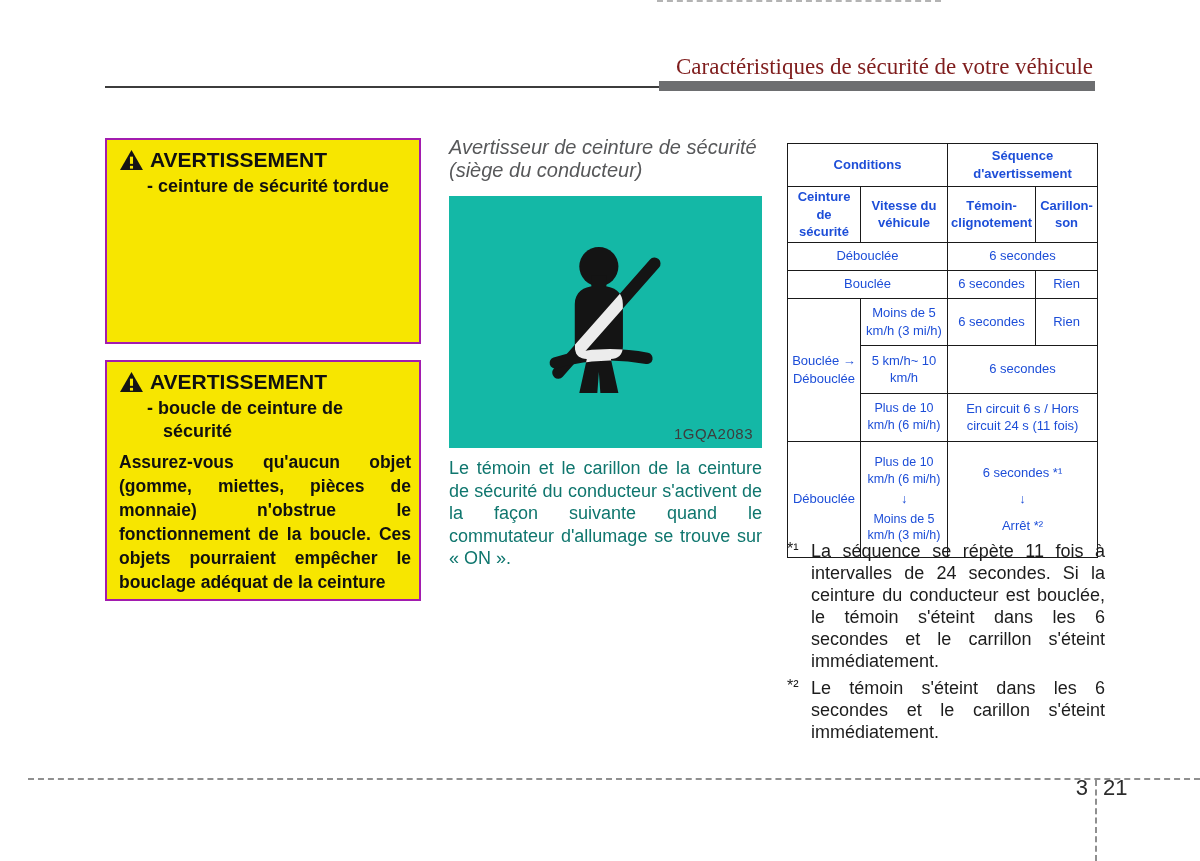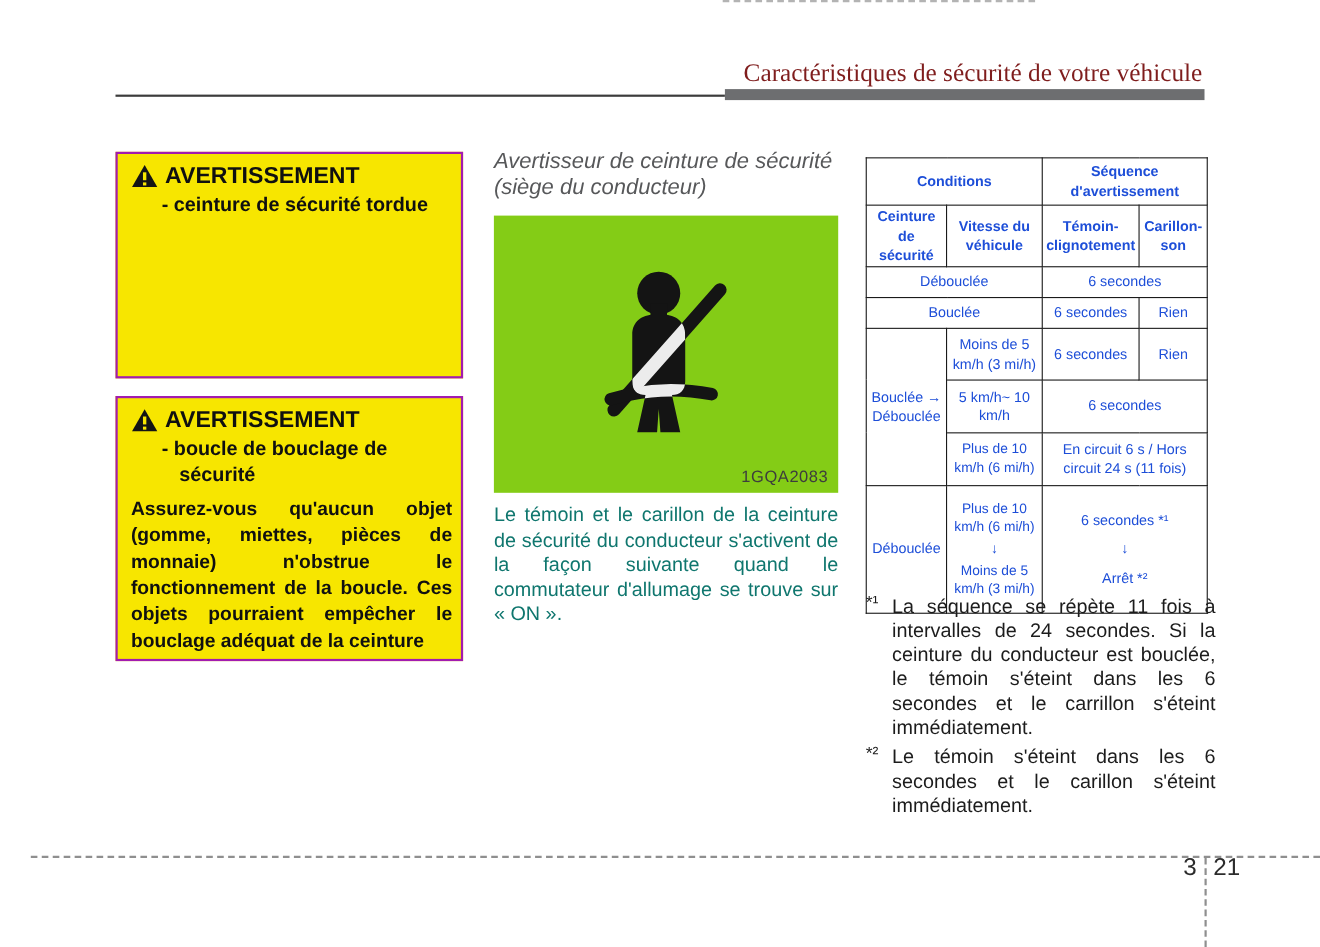--- a/index.html
+++ b/index.html
@@ -26,21 +26,21 @@
   .warn2{top:360px;height:241px;}
   .warn-head{display:flex;align-items:center;gap:6px;}
   .tri{width:25px;height:22px;flex:0 0 auto;}
   .warn-title{font-size:21px;font-weight:bold;line-height:24px;}
   .warn-sub{font-weight:bold;font-size:18px;line-height:23px;margin:3px 0 0 44px;text-indent:-16px;}
   .warn-body{font-weight:bold;font-size:17.5px;line-height:24px;text-align:justify;margin:7px 0 0 0;}
 
   
   .art-title{position:absolute;left:449px;top:136px;width:312px;margin:0;font-size:20px;
              line-height:23px;font-weight:normal;font-style:italic;color:#57585a;}
-  .fig{position:absolute;left:449px;top:196px;width:313px;height:252px;background:#84cc16;margin:0;}
+  .fig{position:absolute;left:449px;top:196px;width:313px;height:252px;background:#14b8a6;margin:0;}
   .belt{position:absolute;left:50%;top:45px;margin-left:-66px;}
   .fig-code{position:absolute;right:9px;bottom:6px;font-size:15px;color:#3d3d3d;letter-spacing:.5px;}
   .art-body{position:absolute;left:449px;top:457px;width:313px;margin:0;font-size:18px;
             line-height:22.5px;text-align:justify;color:#0f766e;}
 
   
   .seq-table{position:absolute;left:787px;top:143px;width:310px;border-collapse:collapse;
              table-layout:fixed;font-size:13px;color:#1d4ed8;}
   .seq-table td{border:1.5px solid #1a1a1a;text-align:center;vertical-align:middle;
                 padding:1px 2px;line-height:1.35;}
@@ -82,21 +82,21 @@
 
   <section class="warn warn2">
     <div class="warn-head">
       <svg class="tri" viewBox="0 0 26 23">
         <path d="M13,1 L25,22 L1,22 Z" fill="#141414"></path>
         <rect x="11.4" y="8" width="3.2" height="7.5" fill="#f7e600"></rect>
         <rect x="11.4" y="17.6" width="3.2" height="2.9" fill="#f7e600"></rect>
       </svg>
       <span class="warn-title">AVERTISSEMENT</span>
     </div>
-    <div class="warn-sub">- boucle de bouclage de sécurité</div>
+    <div class="warn-sub">- boucle de ceinture de sécurité</div>
     <p class="warn-body">Assurez-vous qu'aucun objet (gomme, miettes, pièces de monnaie) n'obstrue le fonctionnement de la boucle. Ces objets pourraient empêcher le bouclage adéquat de la ceinture</p>
   </section>
 
   <h2 class="art-title">Avertisseur de ceinture de sécurité (siège du conducteur)</h2>
 
   <figure class="fig">
     <svg class="belt" width="132" height="158" viewBox="0 0 175 210">
       <defs>
         <clipPath id="bodyClip">
           <circle cx="78" cy="34" r="26"></circle>

